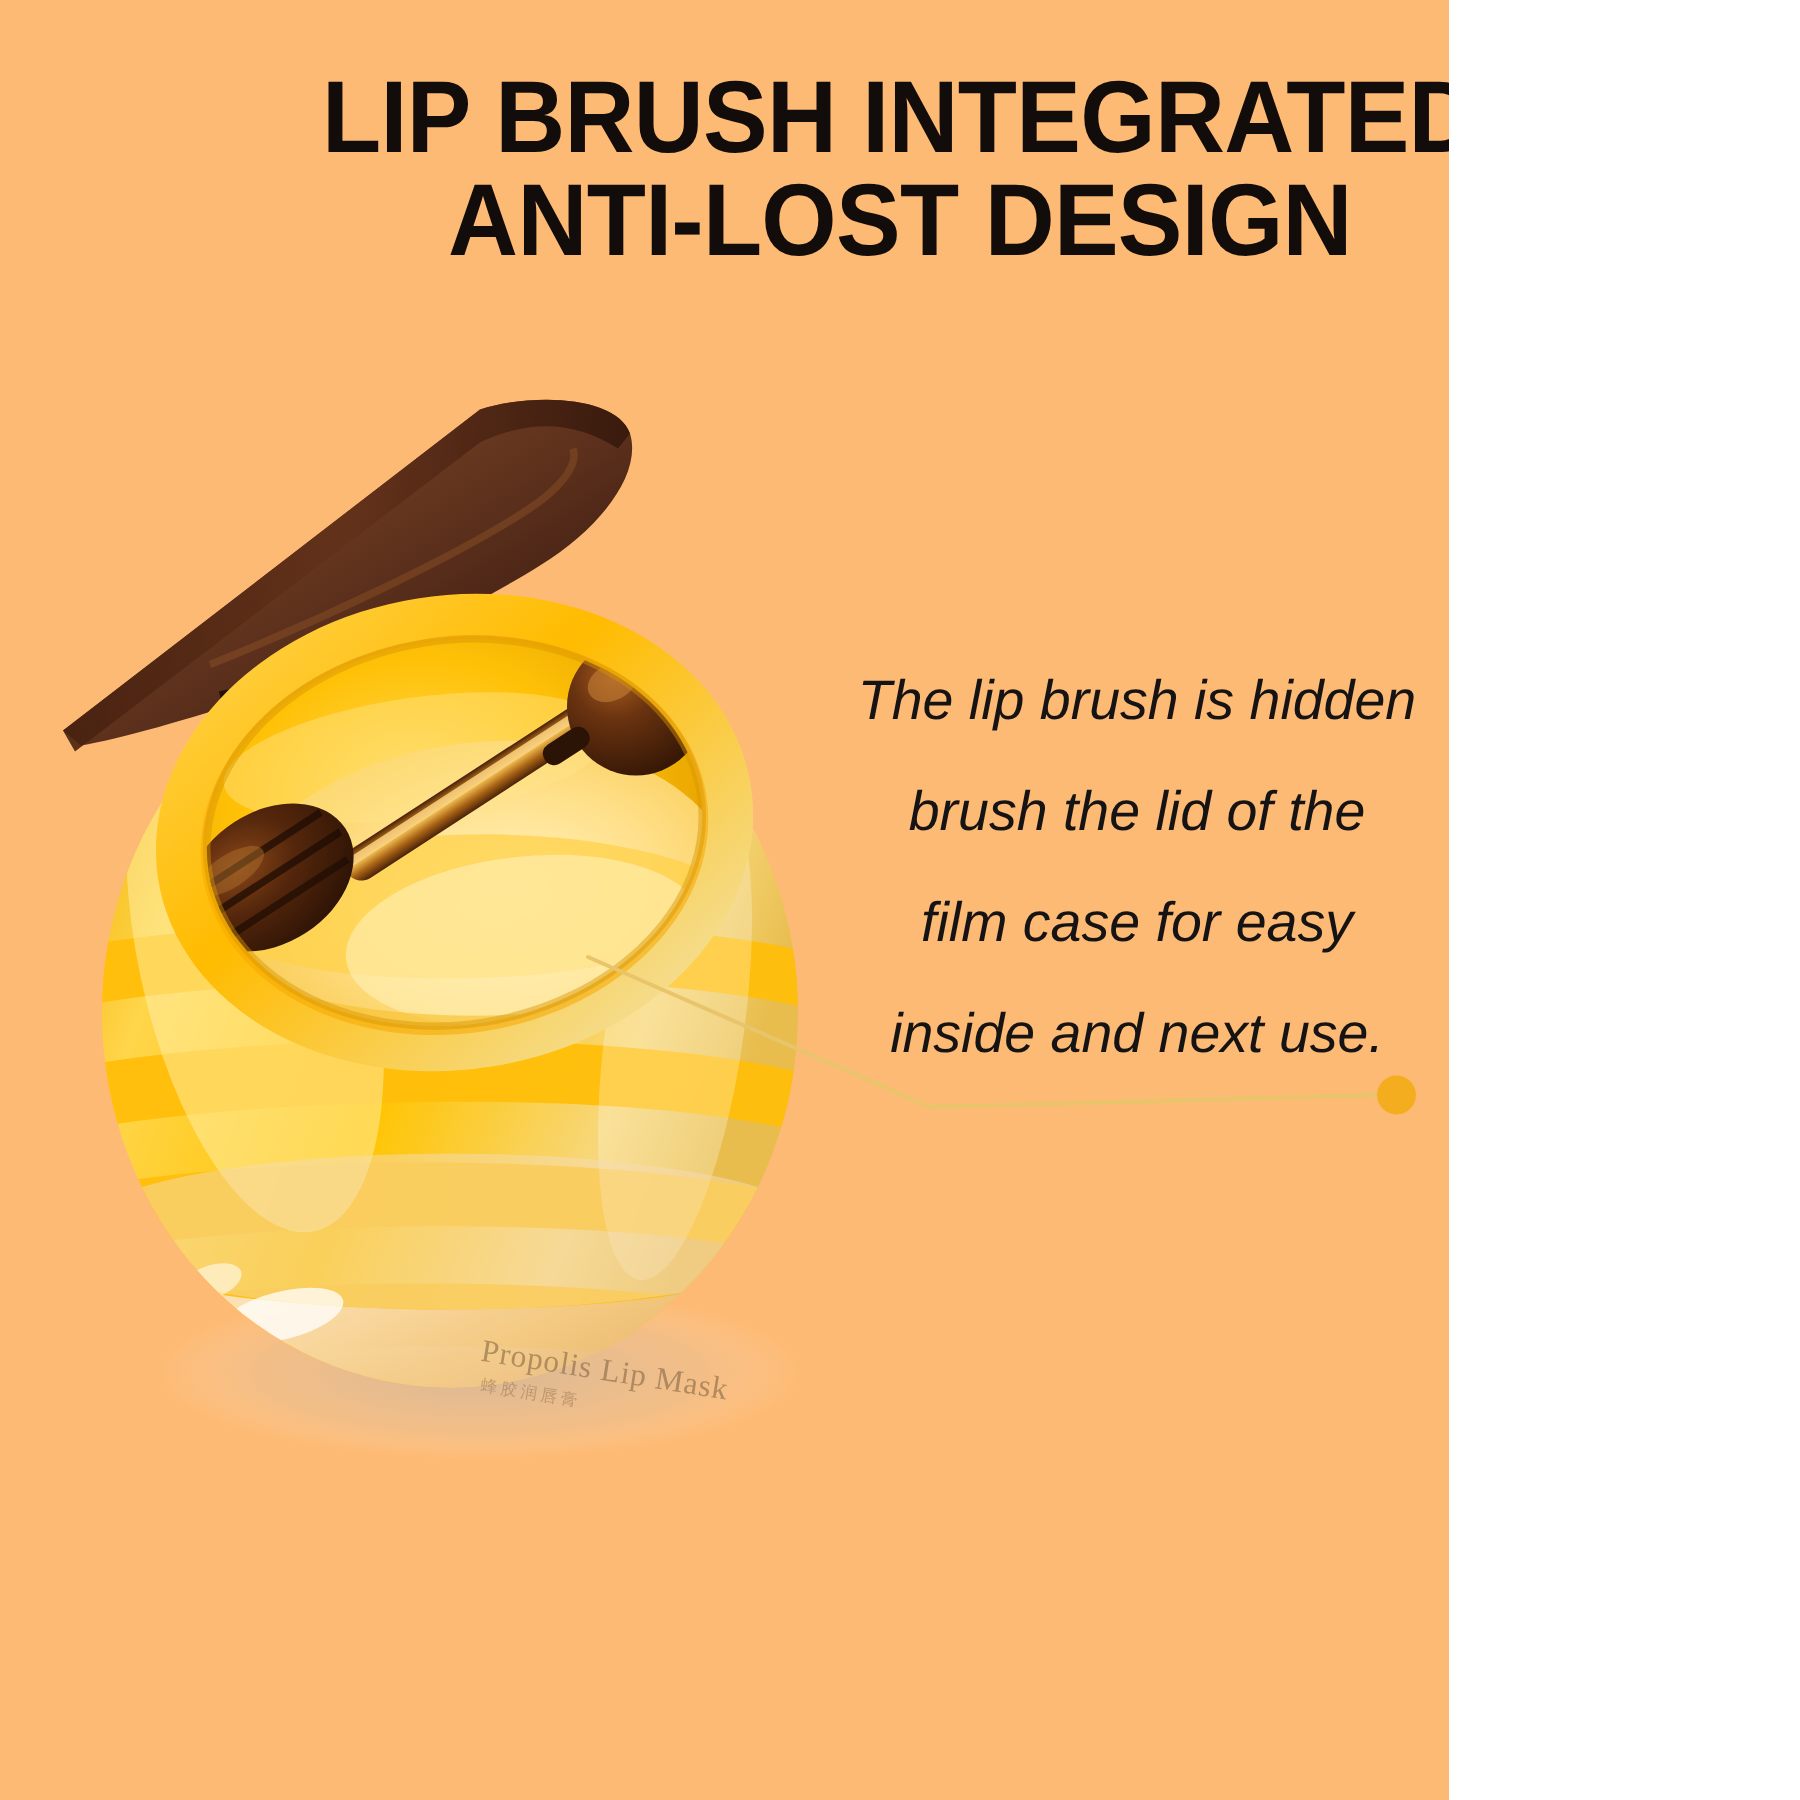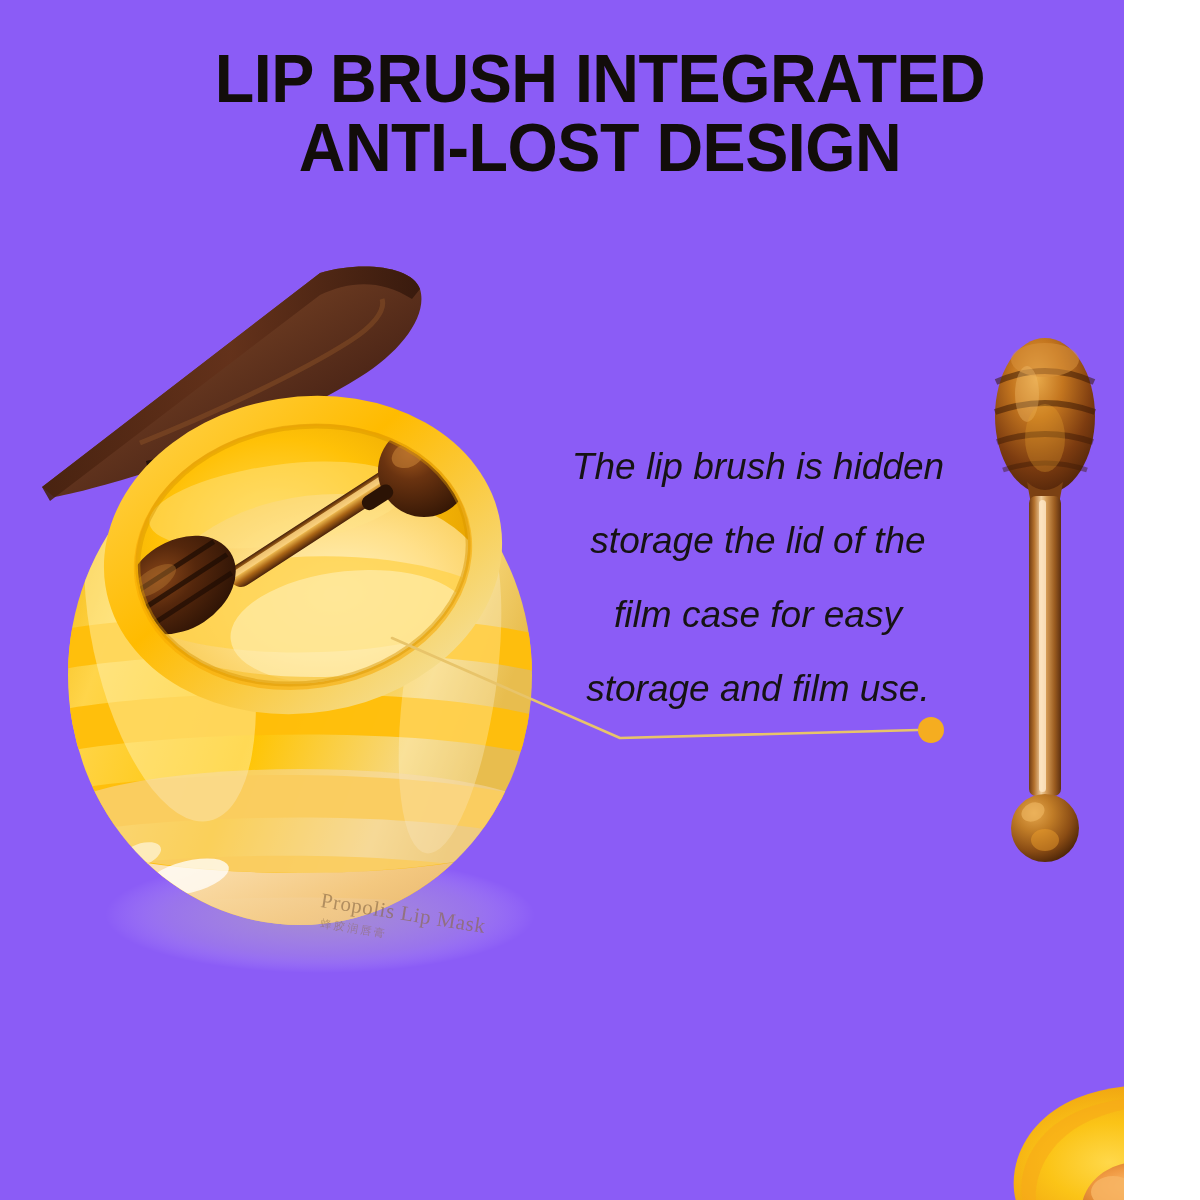--- a/index.html
+++ b/index.html
@@ -3,21 +3,21 @@
 <meta charset="utf-8">
 <style>
   html,body{margin:0;padding:0;}
   body{
     width:1200px;height:1200px;
     background:#ffffff;
     font-family:"Liberation Sans", sans-serif;
     overflow:hidden;
     position:relative;
   }
-  #stage{position:absolute;inset:0;width:1124px;height:1200px;overflow:hidden;background:#8b5cf6;}
+  #stage{position:absolute;inset:0;width:966px;height:1200px;overflow:hidden;background:#fdba74;}
 
   
   .headline{
     position:absolute;left:0;top:44px;width:1200px;
     text-align:center;
     color:#120d0a;
     font-weight:700;
     font-size:68px;
     line-height:1.02;
     letter-spacing:-0.5px;
@@ -226,23 +226,23 @@
     </svg>
   </div>
 
   <svg class="leader" viewBox="0 0 1200 1200">
     <polyline points="392,638 620,738 918,730" fill="none" stroke="#e8c46a" stroke-width="2.6" stroke-linejoin="round" stroke-linecap="round"></polyline>
     <circle cx="931" cy="730" r="13" fill="#f5ad20"></circle>
   </svg>
 
   <div class="bodycopy">
     <span>The lip brush is hidden</span>
-    <span>storage the lid of the</span>
+    <span>brush the lid of the</span>
     <span>film case for easy</span>
-    <span>storage and film use.</span>
+    <span>inside and next use.</span>
   </div>
 
   <div class="stick-photo">
     <svg viewBox="0 0 160 580" width="160" height="580">
       <defs>
         <radialGradient id="sHeadG" cx="42%" cy="26%" r="80%">
           <stop offset="0%" stop-color="#e8a94a"></stop>
           <stop offset="32%" stop-color="#c4761f"></stop>
           <stop offset="70%" stop-color="#7d3c10"></stop>
           <stop offset="100%" stop-color="#4a2109"></stop>

